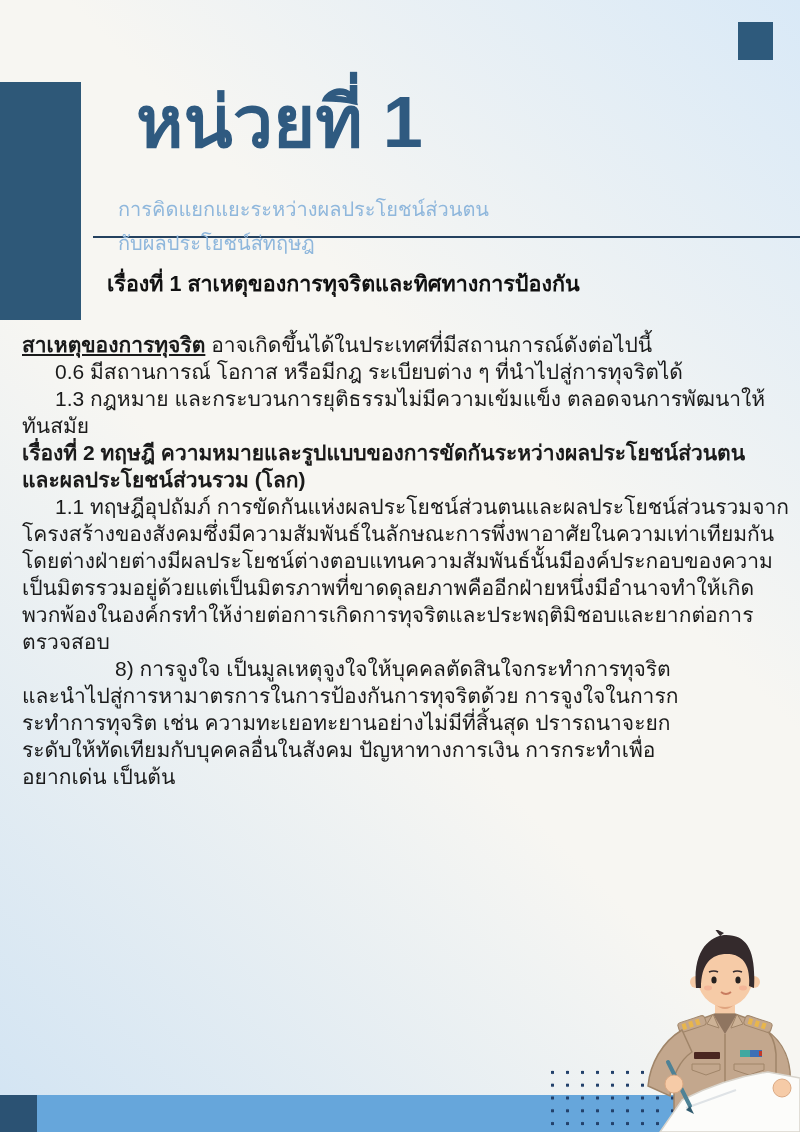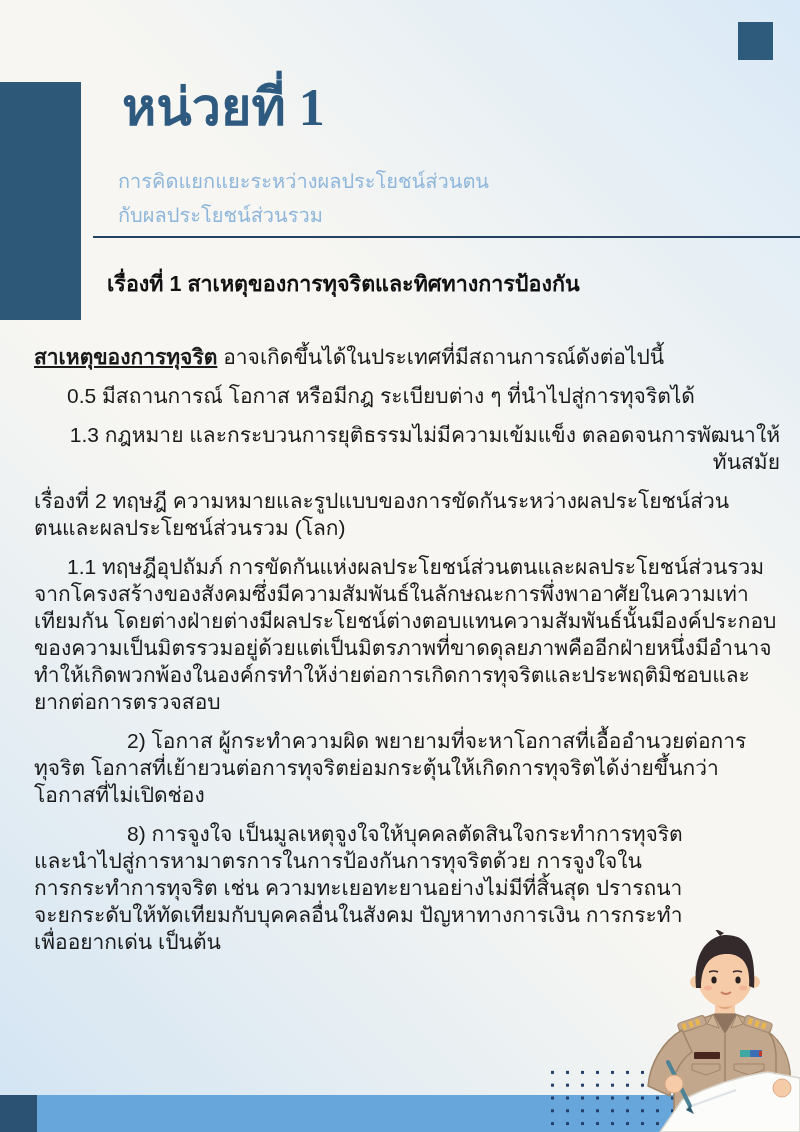--- a/index.html
+++ b/index.html
@@ -20,80 +20,79 @@
   .band-square{position:absolute;left:0;top:1095px;width:37px;height:37px;background:#2b5273;}
   .dots{
     position:absolute;left:545px;top:1066px;width:150px;height:66px;
     background-image:radial-gradient(circle,#23416b 1.7px,transparent 2px);
     background-size:15px 12.8px;
     z-index:3;
   }
   
   .header{position:absolute;left:118px;top:52px;width:660px;z-index:2;}
   .unit-title{
-    font-family:Liberation Serif, serif;
+    font-family:Liberation Sans, sans-serif;
     font-weight:bold;
-    font-size:52px;line-height:104px;
-    color:#2f5a80;margin:4px;
+    font-size:72px;line-height:104px;
+    color:#2f5a80;margin:18px;
   }
   .subtitle{
     font-size:20px;line-height:34px;
     color:#8fb7dc;margin-top:4px;
   }
   .title-rule{position:absolute;left:93px;top:236px;width:707px;height:2px;background:#24415f;}
   
   .sec1-heading{position:absolute;left:0;top:270px;width:640px;z-index:2;
     font-weight:bold;font-size:21.5px;line-height:28px;color:#111;}
   .sec1-heading .l1{margin-left:107px;}
   .sec1-heading .l2{margin-left:175px;}
   
   .content{position:absolute;left:22px;top:331px;width:770px;z-index:2;
     font-size:21px;line-height:27px;color:#1a1a1a;}
-  .content p{margin:12px;}
+  .content p{margin:0;}
   .lead{font-weight:bold;text-decoration:underline;}
   .p-item{text-indent:33px;}
   .p-sub{text-indent:93px;}
   .mt1{margin-top:24px;}
   .mt2{margin-top:26px;}
-  .mt3{margin-top:13px;text-align:right;}
-  .sec2-heading{font-weight:normal;margin-top:37px;padding-right:40px;}
+  .mt3{margin-top:13px;}
+  .sec2-heading{font-weight:bold;margin-top:37px;padding-right:40px;}
   .pr-fig{padding-right:95px;}
   
   .figure{position:absolute;left:616px;top:930px;width:184px;height:202px;z-index:4;}
 </style>
 </head>
 <body>
 
 <div class="page">
 
   <div class="sq-top-right"></div>
   <div class="rect-left"></div>
 
   <div class="header">
     <h1 class="unit-title">หน่วยที่ 1</h1>
     <div class="subtitle">
       <div>การคิดแยกแยะระหว่างผลประโยชน์ส่วนตน</div>
-      <div>กับผลประโยชน์ส่วนรวม</div>
+      <div>กับผลประโยชน์ส่ทฤษฎ</div>
     </div>
   </div>
   <div class="title-rule"></div>
 
   <div class="sec1-heading">
     <div class="l1">เรื่องที่ 1 สาเหตุของการทุจริตและทิศทางการป้องกัน</div>
   </div>
 
   <div class="content">
     <p><span class="lead">สาเหตุของการทุจริต</span><span> อาจเกิดขึ้นได้ในประเทศที่มีสถานการณ์ดังต่อไปนี้</span></p>
 
-    <p class="p-item mt2">0.5 มีสถานการณ์ โอกาส หรือมีกฎ ระเบียบต่าง ๆ ที่นำไปสู่การทุจริตได้</p>
+    <p class="p-item mt2">0.6 มีสถานการณ์ โอกาส หรือมีกฎ ระเบียบต่าง ๆ ที่นำไปสู่การทุจริตได้</p>
     <p class="p-item mt3">1.3 กฎหมาย และกระบวนการยุติธรรมไม่มีความเข้มแข็ง ตลอดจนการพัฒนาให้ทันสมัย</p>
 
     <p class="sec2-heading">เรื่องที่ 2 ทฤษฎี ความหมายและรูปแบบของการขัดกันระหว่างผลประโยชน์ส่วนตนและผลประโยชน์ส่วนรวม (โลก)</p>
     <p class="p-item">1.1 ทฤษฎีอุปถัมภ์ การขัดกันแห่งผลประโยชน์ส่วนตนและผลประโยชน์ส่วนรวมจากโครงสร้างของสังคมซึ่งมีความสัมพันธ์ในลักษณะการพึ่งพาอาศัยในความเท่าเทียมกัน โดยต่างฝ่ายต่างมีผลประโยชน์ต่างตอบแทนความสัมพันธ์นั้นมีองค์ประกอบของความเป็นมิตรรวมอยู่ด้วยแต่เป็นมิตรภาพที่ขาดดุลยภาพคืออีกฝ่ายหนึ่งมีอำนาจทำให้เกิดพวกพ้องในองค์กรทำให้ง่ายต่อการเกิดการทุจริตและประพฤติมิชอบและยากต่อการตรวจสอบ</p>
-    <p class="p-sub">2) โอกาส ผู้กระทำความผิด พยายามที่จะหาโอกาสที่เอื้ออำนวยต่อการทุจริต โอกาสที่เย้ายวนต่อการทุจริตย่อมกระตุ้นให้เกิดการทุจริตได้ง่ายขึ้นกว่าโอกาสที่ไม่เปิดช่อง</p>
     <p class="p-sub pr-fig">8) การจูงใจ เป็นมูลเหตุจูงใจให้บุคคลตัดสินใจกระทำการทุจริต และนำไปสู่การหามาตรการในการป้องกันการทุจริตด้วย การจูงใจในการกระทำการทุจริต เช่น ความทะเยอทะยานอย่างไม่มีที่สิ้นสุด ปรารถนาจะยกระดับให้ทัดเทียมกับบุคคลอื่นในสังคม ปัญหาทางการเงิน การกระทำเพื่ออยากเด่น เป็นต้น</p>
   </div>
 
   <div class="band"></div>
   <div class="band-square"></div>
   <div class="dots"></div>
 
   <svg class="figure" viewBox="0 0 184 202" xmlns="http://www.w3.org/2000/svg" aria-hidden="true">
 
     <path d="M150 100 C168 112 176 132 174 156 L152 162 C152 140 146 122 138 112 Z" fill="#c3a78d" stroke="#a08569" stroke-width="1.5"></path>

